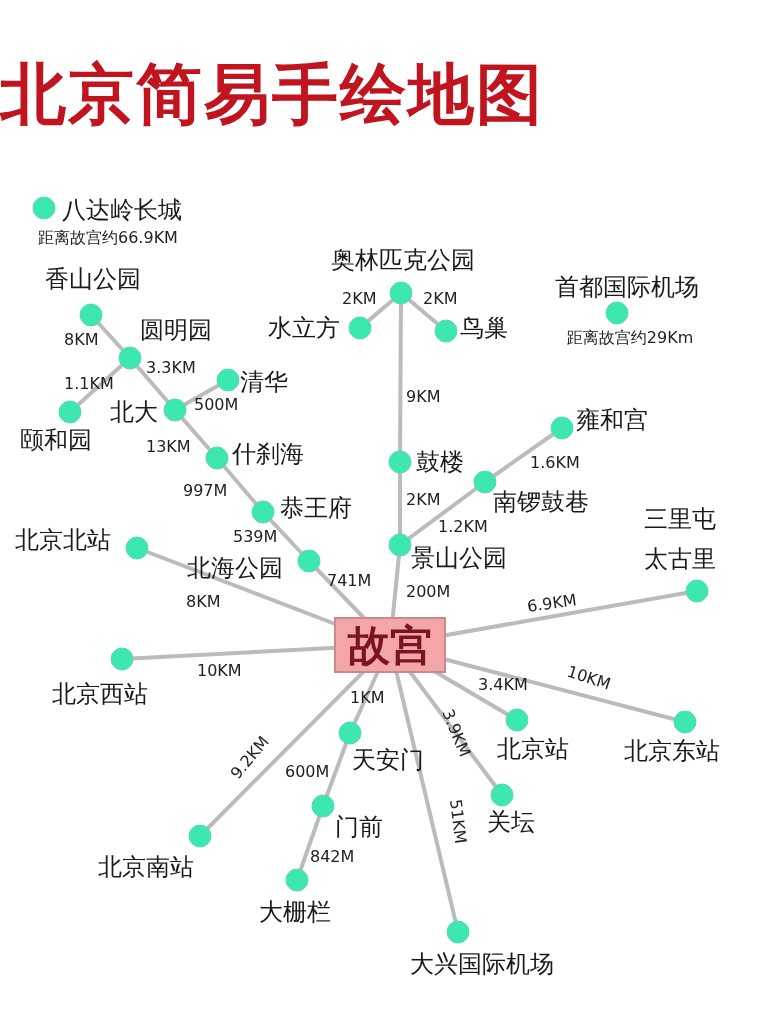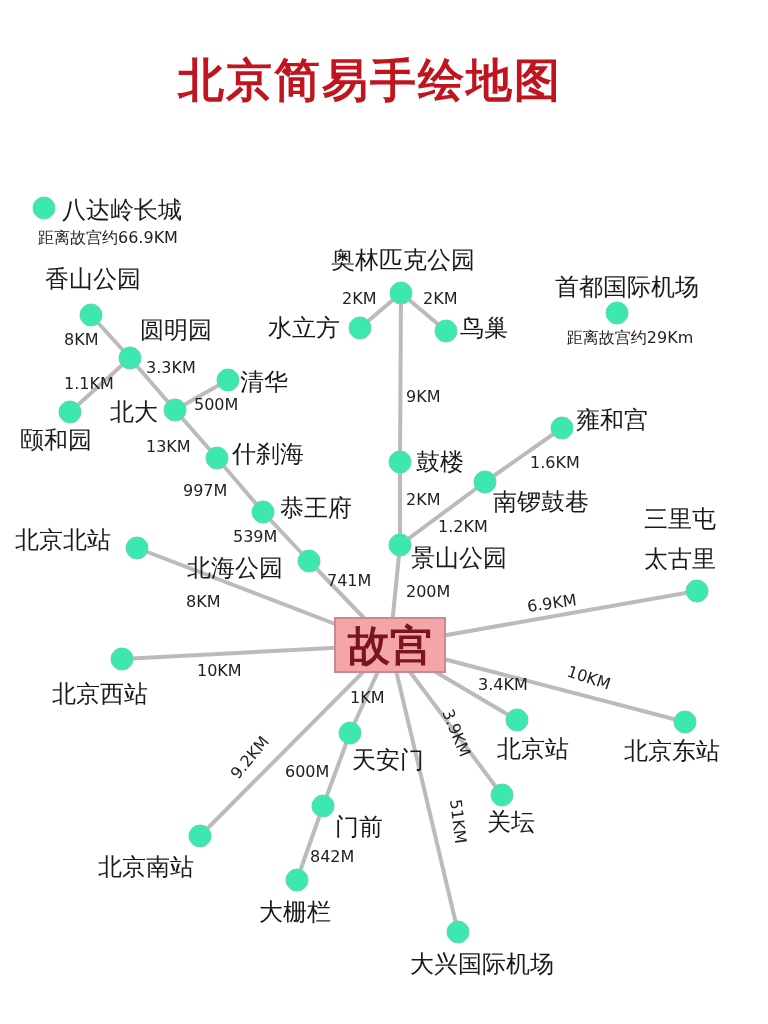--- a/index.html
+++ b/index.html
@@ -1,19 +1,19 @@
 <!DOCTYPE html>
 <html><head>
 <meta charset="utf-8">
 <style>
   html, body { margin: 0; padding: 0; background: #ffffff; }
   body { width: 768px; height: 1024px; position: relative; overflow: hidden;
          font-family: "DejaVu Sans", "Liberation Sans", sans-serif; }
-  #title { position: absolute; left: 0; top: 50px; width: 740px; text-align: center;
-           font-size: 46px; font-weight: bold; color: #c0141e; letter-spacing: 2px;
+  #title { position: absolute; left: 0; top: 50px; width: 740px; text-align: left;
+           font-size: 66px; font-weight: bold; color: #c0141e; letter-spacing: 2px;
            font-family: "DejaVu Sans", sans-serif; }
   svg { position: absolute; left: 0; top: 0; }
   .lbl { font-size: 24px; fill: #1a1a1a; font-family: "DejaVu Sans", sans-serif; }
   .dist { font-size: 16px; fill: #222; font-family: "DejaVu Sans", sans-serif; }
   .note { font-size: 16px; fill: #222; font-family: "DejaVu Sans", sans-serif; }
   .center-txt { font-size: 42px; fill: #7a1420; font-weight: bold; font-family: "DejaVu Sans", sans-serif; }
 </style>
 </head>
 <body>
 

